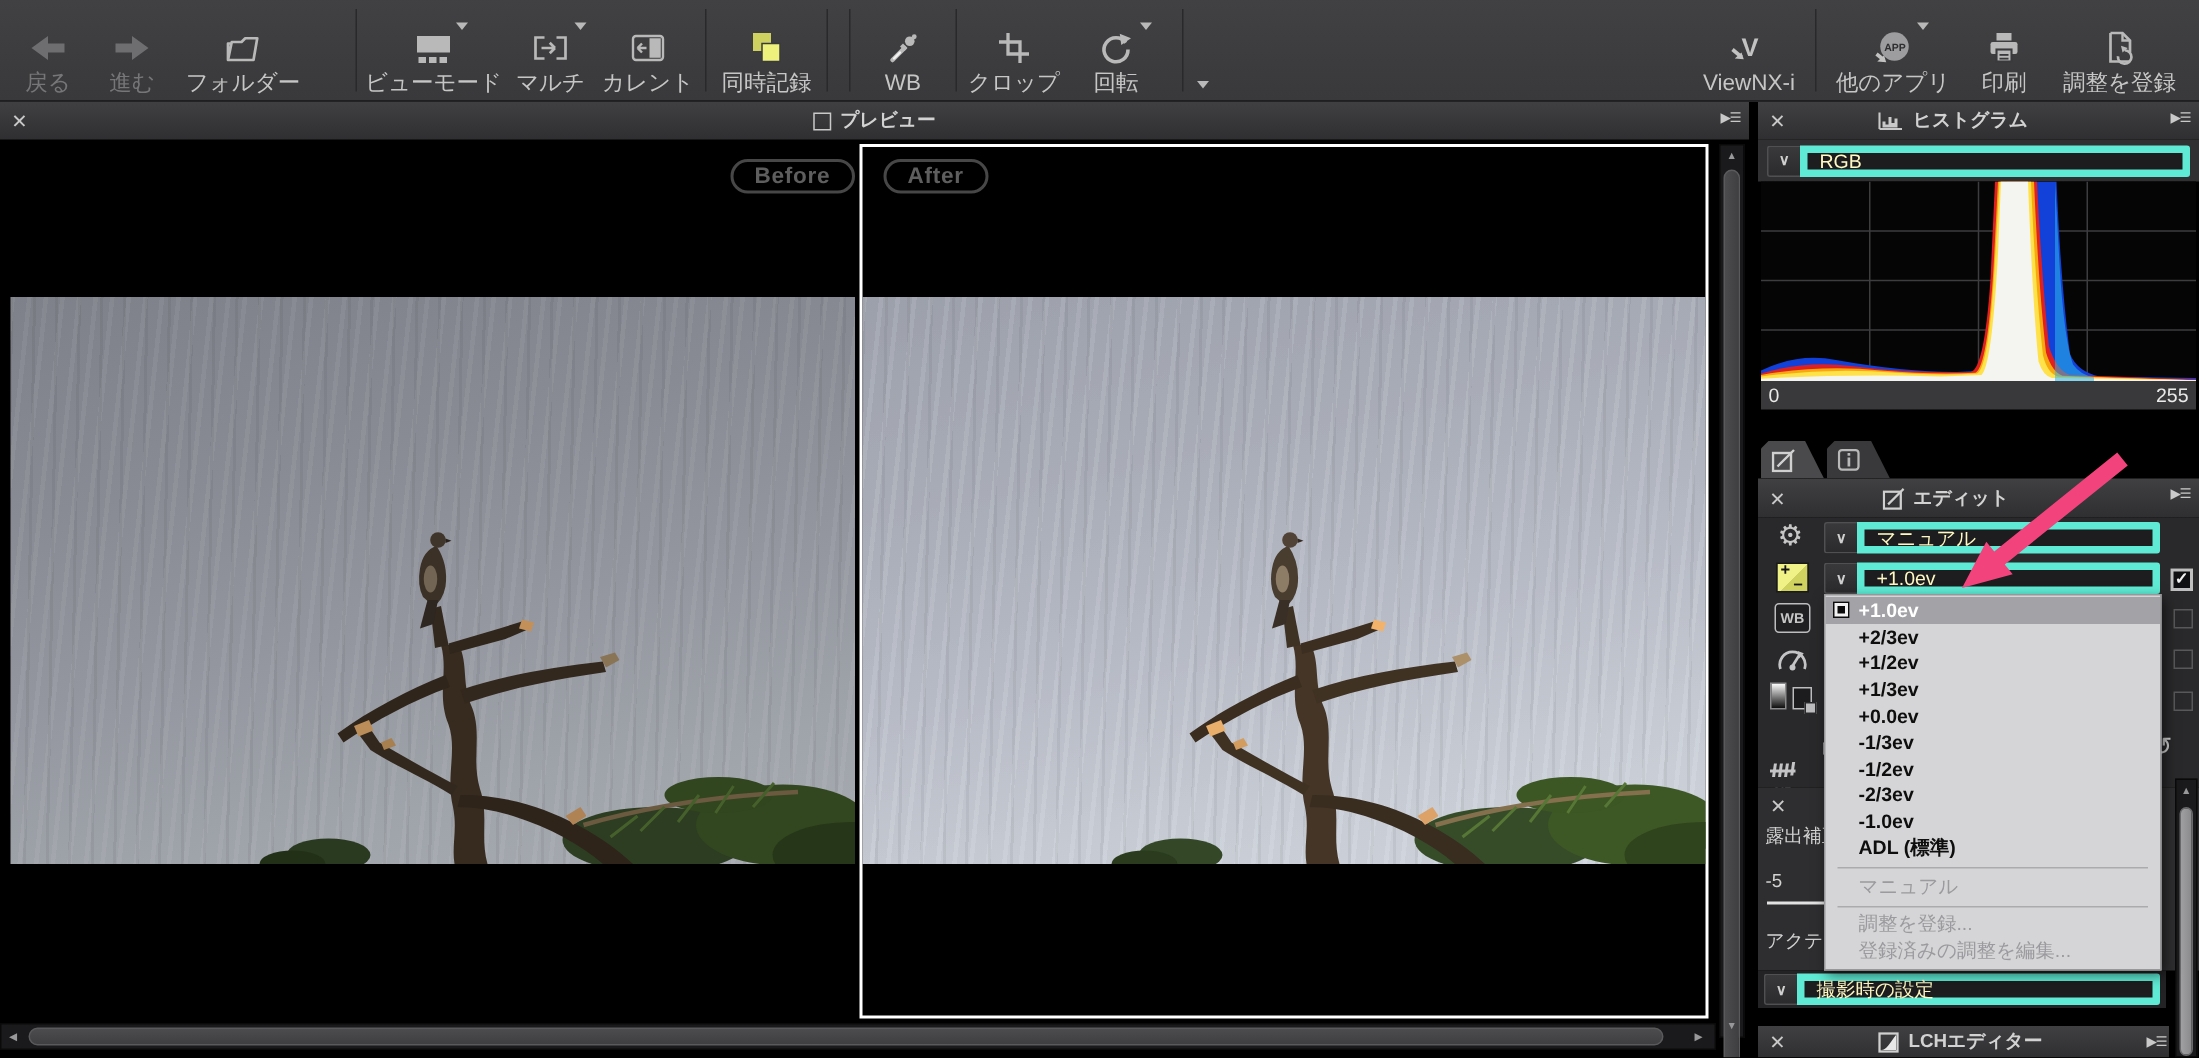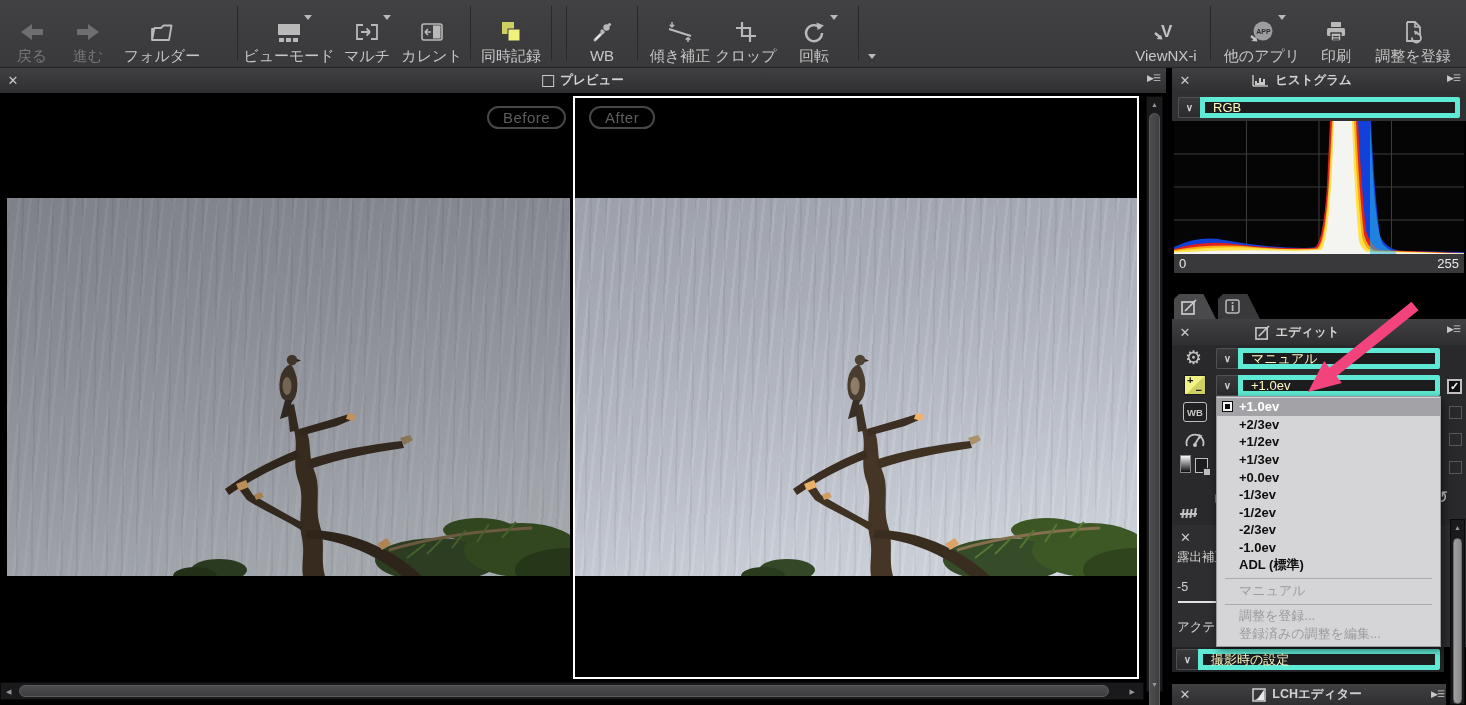--- a/index.html
+++ b/index.html
@@ -39,21 +39,21 @@
   .photo { position:absolute; overflow:hidden;
     background:
       repeating-linear-gradient(96deg, rgba(255,255,255,.06) 0 3px, rgba(255,255,255,0) 3px 11px),
       repeating-linear-gradient(91deg, rgba(0,0,0,.05) 0 2px, rgba(0,0,0,0) 2px 15px),
       linear-gradient(168deg,#7e8189 0%,#888b93 30%,#93969e 55%,#9fa3aa 80%,#a7abb1 100%); }
   .photo svg { position:absolute; left:0; top:0; }
   .photo.after-photo { filter:brightness(1.24) saturate(1.03); }
   .after-frame { position:absolute; left:573px; top:96px; width:566px; height:583px;
     border:2px solid #fff; background:#000; }
   .pill { position:absolute; border:2px solid #474747; border-radius:14px; color:#5e5e5e;
-    font-weight:normal; font-size:15px; padding:1px 14px; letter-spacing:.5px; }
+    font-weight:bold; font-size:15px; padding:1px 14px; letter-spacing:.5px; }
 
   
   .sb { position:absolute; background:#1a1a1c; border:1px solid #0a0a0a; }
   .sb .arrow { position:absolute; color:#98989a; font-size:7px; line-height:7px; }
   .sb .thumb { position:absolute; background:linear-gradient(90deg,#4c4c4e,#3f3f41);
     border:1px solid #5a5a5c; border-radius:7px; }
   .sb.horiz .thumb { background:linear-gradient(#4c4c4e,#3f3f41); }
   .rp-sb .thumb { background:linear-gradient(90deg,#a0a0a2,#8a8a8c); border-color:#6a6a6c; }
 
   
@@ -213,30 +213,20 @@
             <path d="M6,19 L10,15" stroke="#f2f2f2" stroke-width="1.6" stroke-linecap="round"></path>
             <path d="M12,9 L15,12 L13,14 L10,11 Z" fill="#b9b9b9"></path>
             <circle cx="16.5" cy="7.5" r="3.2" fill="#b9b9b9"></circle>
             <circle cx="19.5" cy="4.5" r="1.6" fill="#b9b9b9"></circle>
           </svg>
       </div>
       <div class="tlabel">WB</div>
     </div>
     <div class="tsep"></div>
 
-    <div class="tbtn" style="width:70px">
-      <div class="ticon">
-        <svg class="icn" width="26" height="24" viewBox="0 0 26 24">
-            <path d="M2,9 L24,16" stroke="#b9b9b9" stroke-width="2"></path>
-            <path d="M5,2 V7 M5,7 L2.8,4.8 M5,7 L7.2,4.8" stroke="#b9b9b9" stroke-width="1.5" fill="none"></path>
-            <path d="M21,22 V17.5 M21,17.5 L18.8,19.7 M21,17.5 L23.2,19.7" stroke="#b9b9b9" stroke-width="1.5" fill="none"></path>
-          </svg>
-      </div>
-      <div class="tlabel">傾き補正</div>
-    </div>
     <div class="tbtn" style="width:62px">
       <div class="ticon">
         <svg class="icn" width="24" height="24" viewBox="0 0 24 24">
             <path d="M8,2 V16 H22 M2,8 H16 V22" fill="none" stroke="#b9b9b9" stroke-width="2.2"></path>
           </svg>
       </div>
       <div class="tlabel">クロップ</div>
     </div>
     <div class="tbtn" style="width:74px">
       <div class="ticon">

